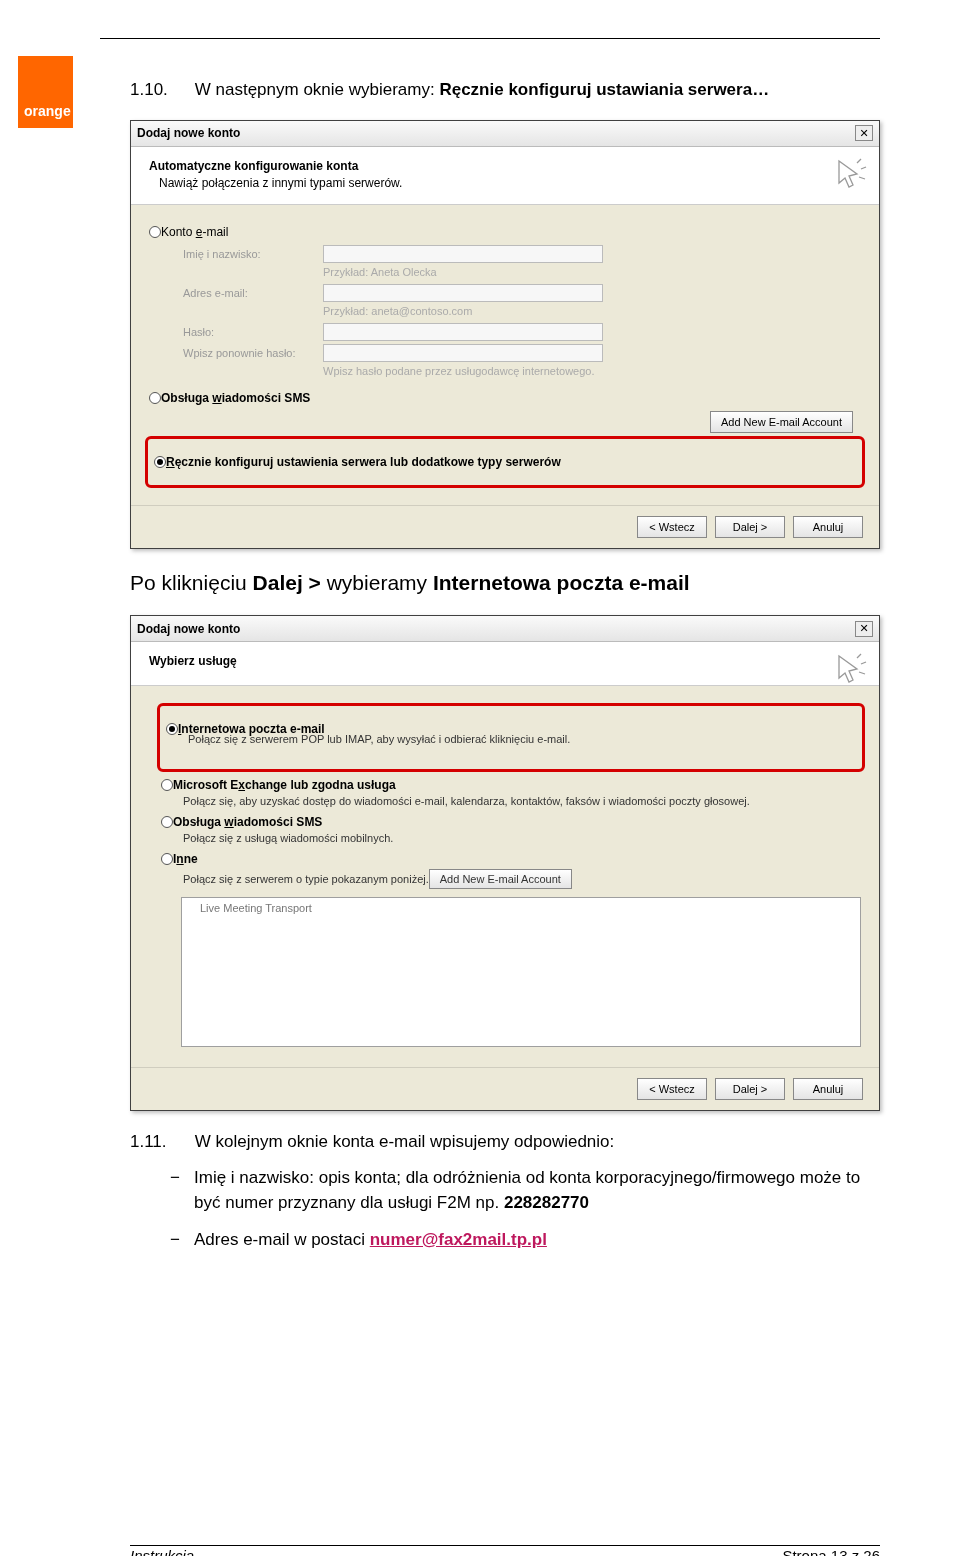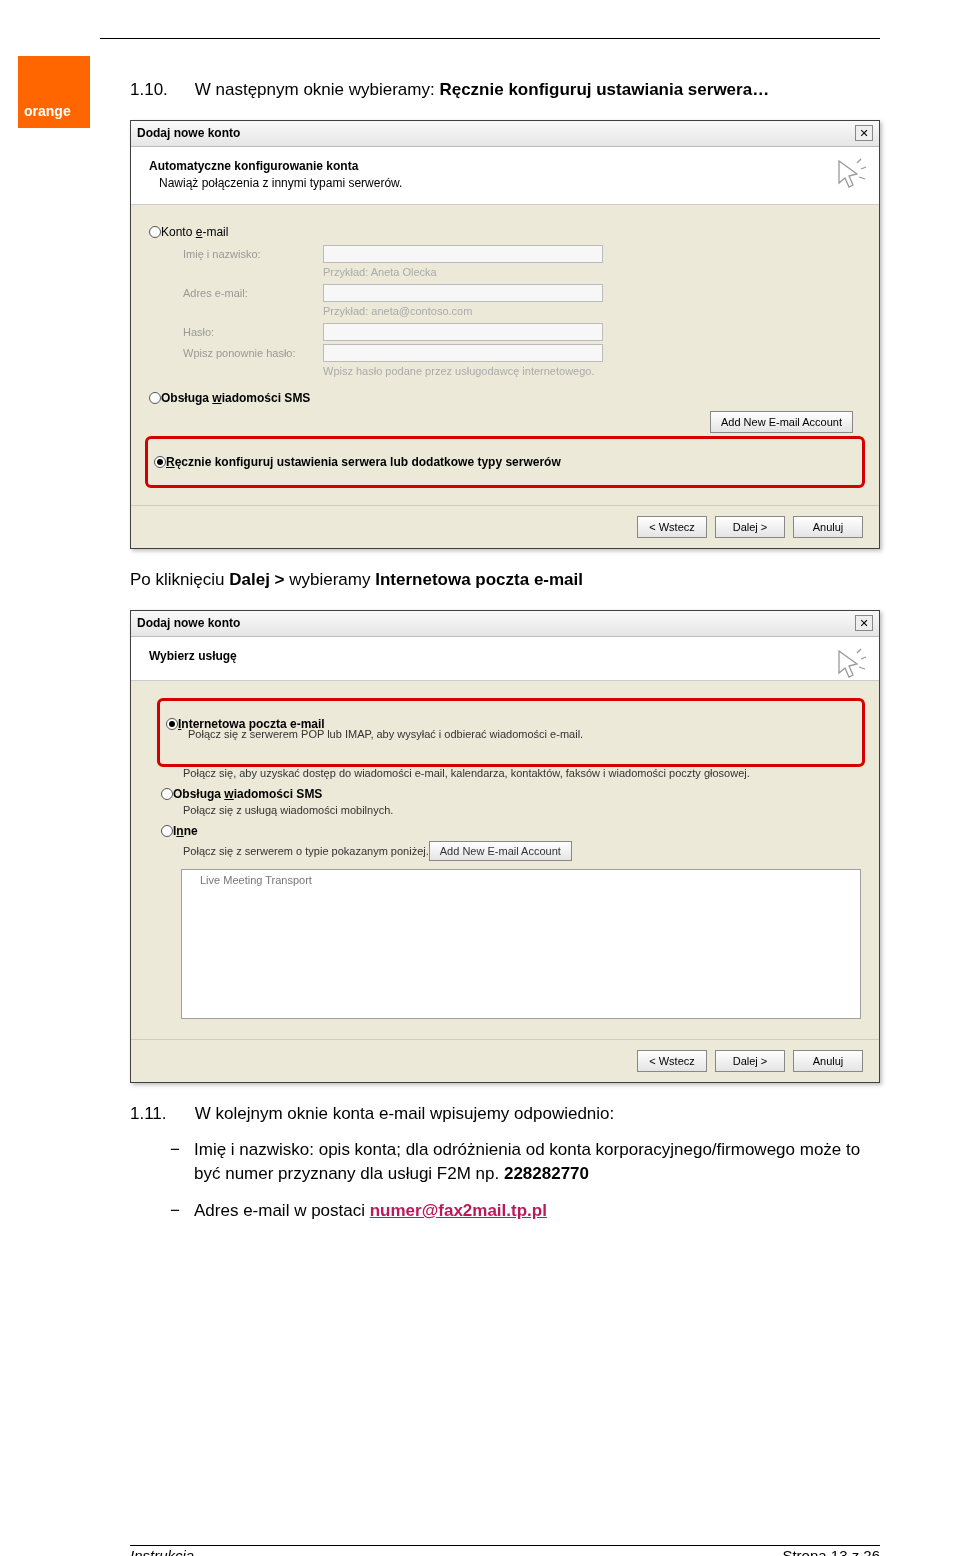--- a/index.html
+++ b/index.html
@@ -13,21 +13,21 @@
     }
     .page {
       padding: 0 80px 40px 130px;
       min-height: 1556px;
       position: relative;
     }
     .orange-logo {
       position: absolute;
       left: 18px;
       top: 18px;
-      width: 72px;
+      width: 55px;
       height: 72px;
       background: #ff6600;
       display: flex;
       align-items: flex-end;
       padding: 6px;
     }
     .orange-logo .inner {
       color: #fff;
       font-size: 14px;
       font-weight: bold;
@@ -44,21 +44,21 @@
       font-size: 17px;
       margin-bottom: 12px;
       line-height: 1.35;
     }
     .section-title .num {
       display: inline-block;
       width: 60px;
     }
     .section-title b { font-weight: bold; }
     .body-text {
-      font-size: 17px;
+      font-size: 21px;
       margin: 14px 0;
       line-height: 1.35;
     }
     .bullet-list {
       list-style: none;
       padding-left: 40px;
       margin-bottom: 20px;
     }
     .bullet-list li {
       position: relative;
@@ -345,23 +345,27 @@
           <line x1="26" y1="20" x2="32" y2="22"></line>
         </g>
       </svg>
     </div>
     <div class="dialog-body" style="padding-left:30px;">
       <div class="red-highlight">
         <div class="radio-line" style="margin:0;">
           <span class="radio selected"></span>
           <span class="radio-label"><b><span class="und">I</span>nternetowa poczta e-mail</b></span>
         </div>
-        <div class="radio-desc">Połącz się z serwerem POP lub IMAP, aby wysyłać i odbierać wiadomości e-mail.</div>
-      </div>
-
+        <div class="radio-desc">Połącz się z serwerem POP lub IMAP, aby wysyłać i odbierać kliknięciu e-mail.</div>
+      </div>
+
+      <div class="radio-line">
+        <span class="radio"></span>
+        <span class="radio-label"><b>Microsoft E<span class="und">x</span>change lub zgodna usługa</b></span>
+      </div>
       <div class="radio-desc">Połącz się, aby uzyskać dostęp do wiadomości e-mail, kalendarza, kontaktów, faksów i wiadomości poczty głosowej.</div>
 
       <div class="radio-line">
         <span class="radio"></span>
         <span class="radio-label"><b>Obsługa <span class="und">w</span>iadomości SMS</b></span>
       </div>
       <div class="radio-desc">Połącz się z usługą wiadomości mobilnych.</div>
 
       <div class="radio-line">
         <span class="radio"></span>

